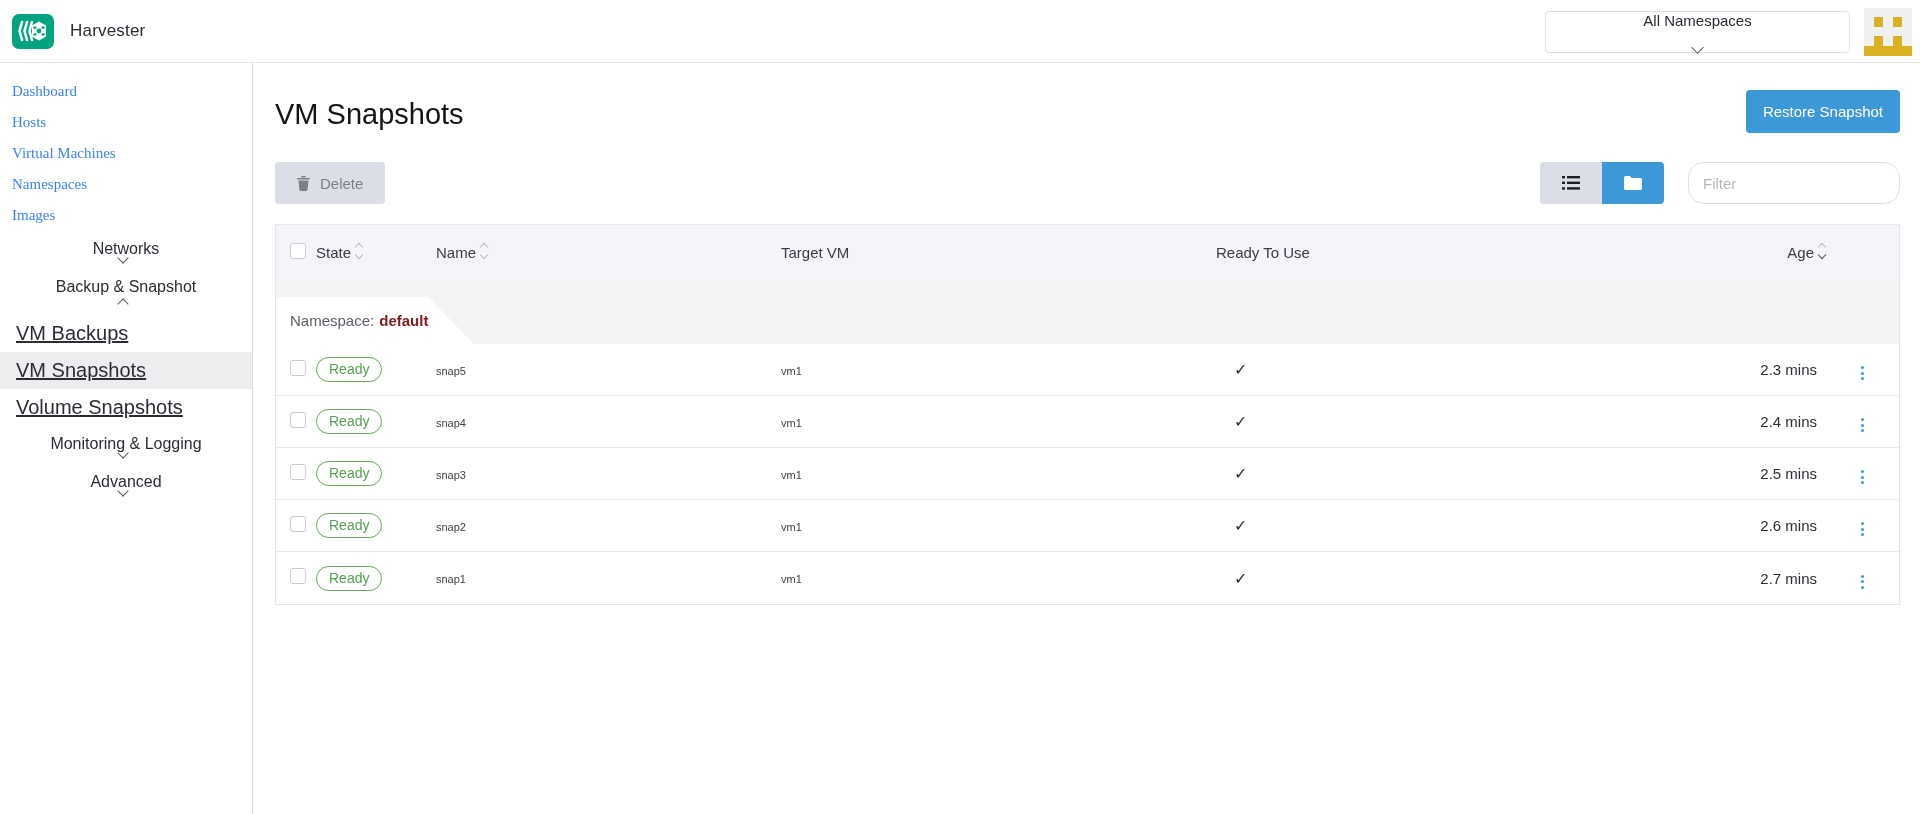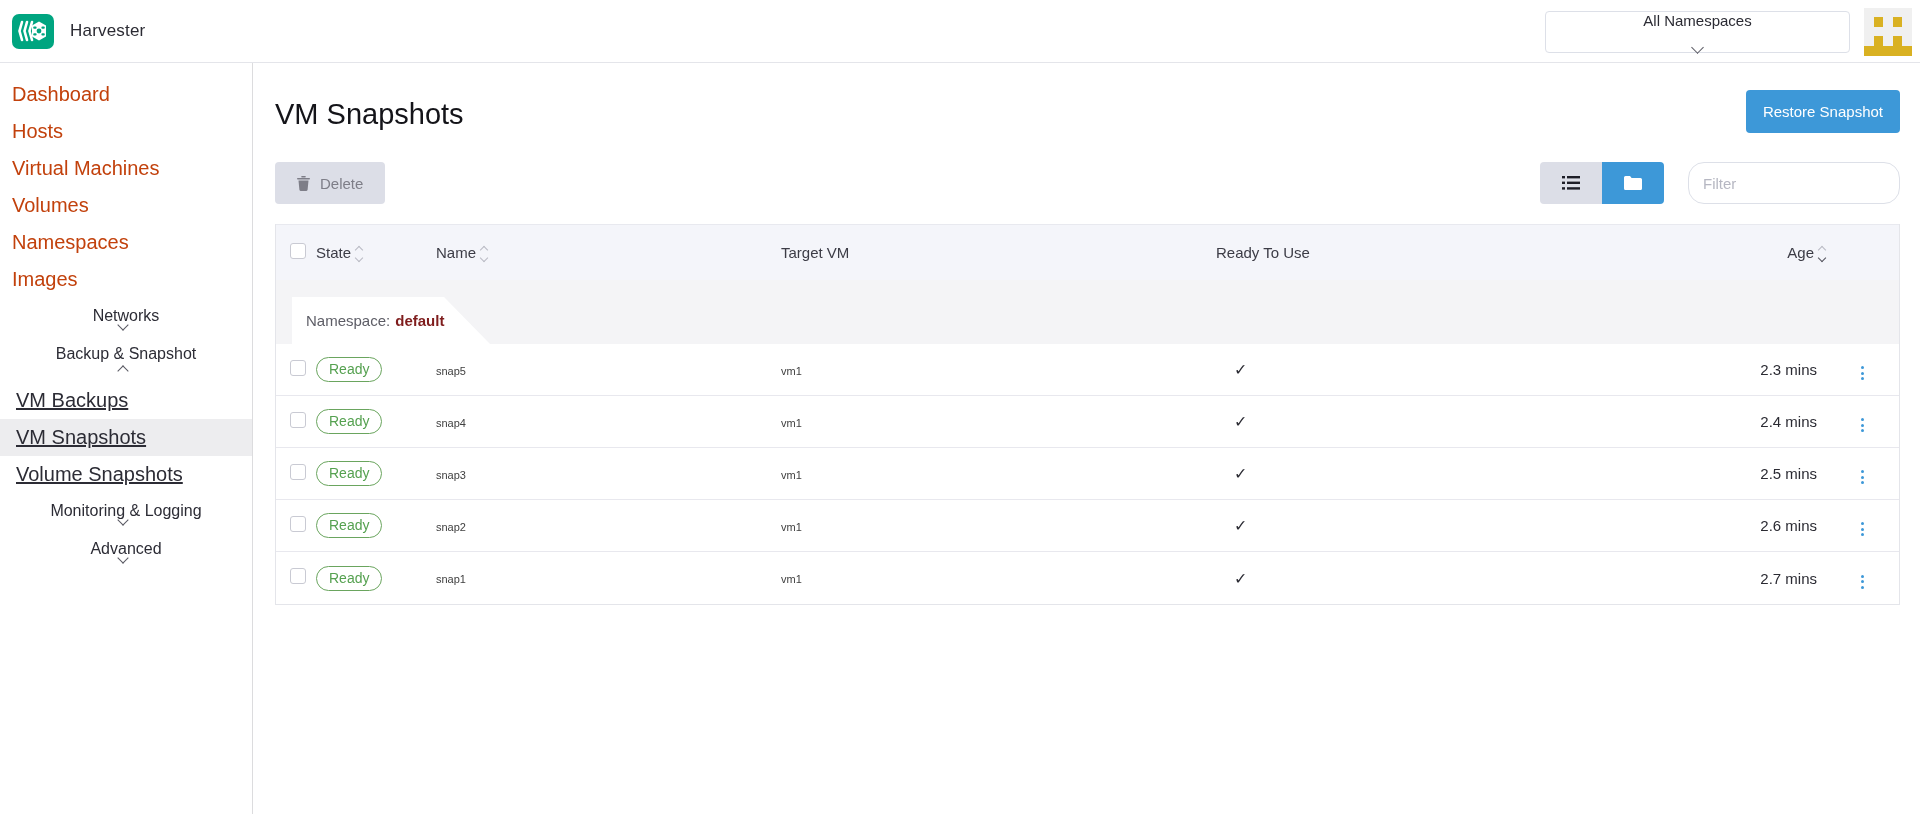--- a/index.html
+++ b/index.html
@@ -21,21 +21,21 @@
     border-right:1.7px solid #585862; border-bottom:1.7px solid #585862; }
   .chev.down { transform:rotate(45deg); margin-top:-4px; }
   .chev.up   { transform:rotate(-135deg); margin-top:4px; }
   .avatar { width:48px; height:48px; display:grid;
     grid-template-columns:repeat(5,1fr); grid-template-rows:repeat(5,1fr); }
   .avatar i { display:block; }
 
   
   .layout { display:flex; height:751px; }
   nav.sidebar { width:253px; border-right:1px solid #dcdcde; padding-top:13px; flex:none; }
-  .side-item { padding:7px 12px; font-size:20px; color:#c2410c; cursor:pointer; }
+  .side-item { padding:7px 12px; font-size:15px; color:#3b82f6; cursor:pointer;font-family:Liberation Serif, serif; }
   .side-group { padding:8px 12px 7px 12px; font-size:16px; color:#2c2c35; cursor:pointer;
     display:flex; align-items:center; justify-content:space-between; margin-top:1px;flex-direction:column; }
   .side-sub { padding:7px 16px; font-size:20px; color:#2c2c35; cursor:pointer;text-decoration:underline; }
   .side-sub.active { background:#ededef; }
   .side-group .chev { width:8px; height:8px; margin-right:6px; }
 
   main { flex:1; padding:27px 20px 0 22px; position:relative; }
   .title-row { display:flex; align-items:flex-start; justify-content:space-between; }
   h1.page-title { font-size:29px; font-weight:500; color:#141419; margin-top:8px; }
   .btn-primary { background:#3d98d8; color:#fff; border:none; border-radius:4px;
@@ -66,24 +66,24 @@
     font-size:15px; color:#3c3c46; }
   .cell-check { padding-left:14px; }
   .checkbox { width:16px; height:16px; border:1px solid #c9cad3; border-radius:3px;
     background:#fff; display:inline-block; cursor:pointer; }
   .sort { display:inline-flex; flex-direction:column; gap:2px; margin-left:5px; vertical-align:1px; }
   .sort i { width:6px; height:6px; border-right:1.6px solid #b9bac3;
     border-bottom:1.6px solid #b9bac3; display:block; }
   .sort .u { transform:rotate(-135deg); }
   .sort .d { transform:rotate(45deg); }
   .sort.dsc .d { border-color:#53535c; }
-  .th { display:inline-flex; align-items:flex-end; cursor:pointer; }
+  .th { display:inline-flex; align-items:flex-start; cursor:pointer; }
 
   .group-row { background:#f4f4f6; height:64px; position:relative; }
-  .group-tab { position:absolute; left:16px; bottom:0; height:47px; width:198px;
+  .group-tab { position:absolute; left:0; bottom:0; height:47px; width:198px;
     background:#fff; display:flex; align-items:center; padding-left:14px;
     clip-path:polygon(0 0, calc(100% - 46px) 0, 100% 100%, 0 100%);
     font-size:15px; color:#5d5d66; white-space:nowrap; }
   .group-tab b { color:#7f1d1d; margin-left:5px; font-weight:700; }
 
   .data-row { height:52px; background:#fff; border-bottom:1px solid #e8e8ee; }
   .data-row:last-child { border-bottom:none; }
   .badge-ready { display:inline-block; border:1px solid #6aa55e; color:#55a150;
     border-radius:14px; padding:3px 12px 4px; font-size:14px; background:transparent; }
   a.tbl-link { color:#404040; text-decoration:none; font-size:11px; cursor:pointer; }
@@ -150,21 +150,20 @@
       </div>
   </div>
 </header>
 
 <div class="layout">
 
   <nav class="sidebar">
     <div class="side-item">Dashboard</div>
     <div class="side-item">Hosts</div>
     <div class="side-item">Virtual Machines</div>
-    <div class="side-item">Volumes</div>
     <div class="side-item">Namespaces</div>
     <div class="side-item">Images</div>
 
     <div class="side-group">
       <span>Networks</span>
       <span class="chev down"></span>
     </div>
 
     <div class="side-group">
       <span>Backup &amp; Snapshot</span>

